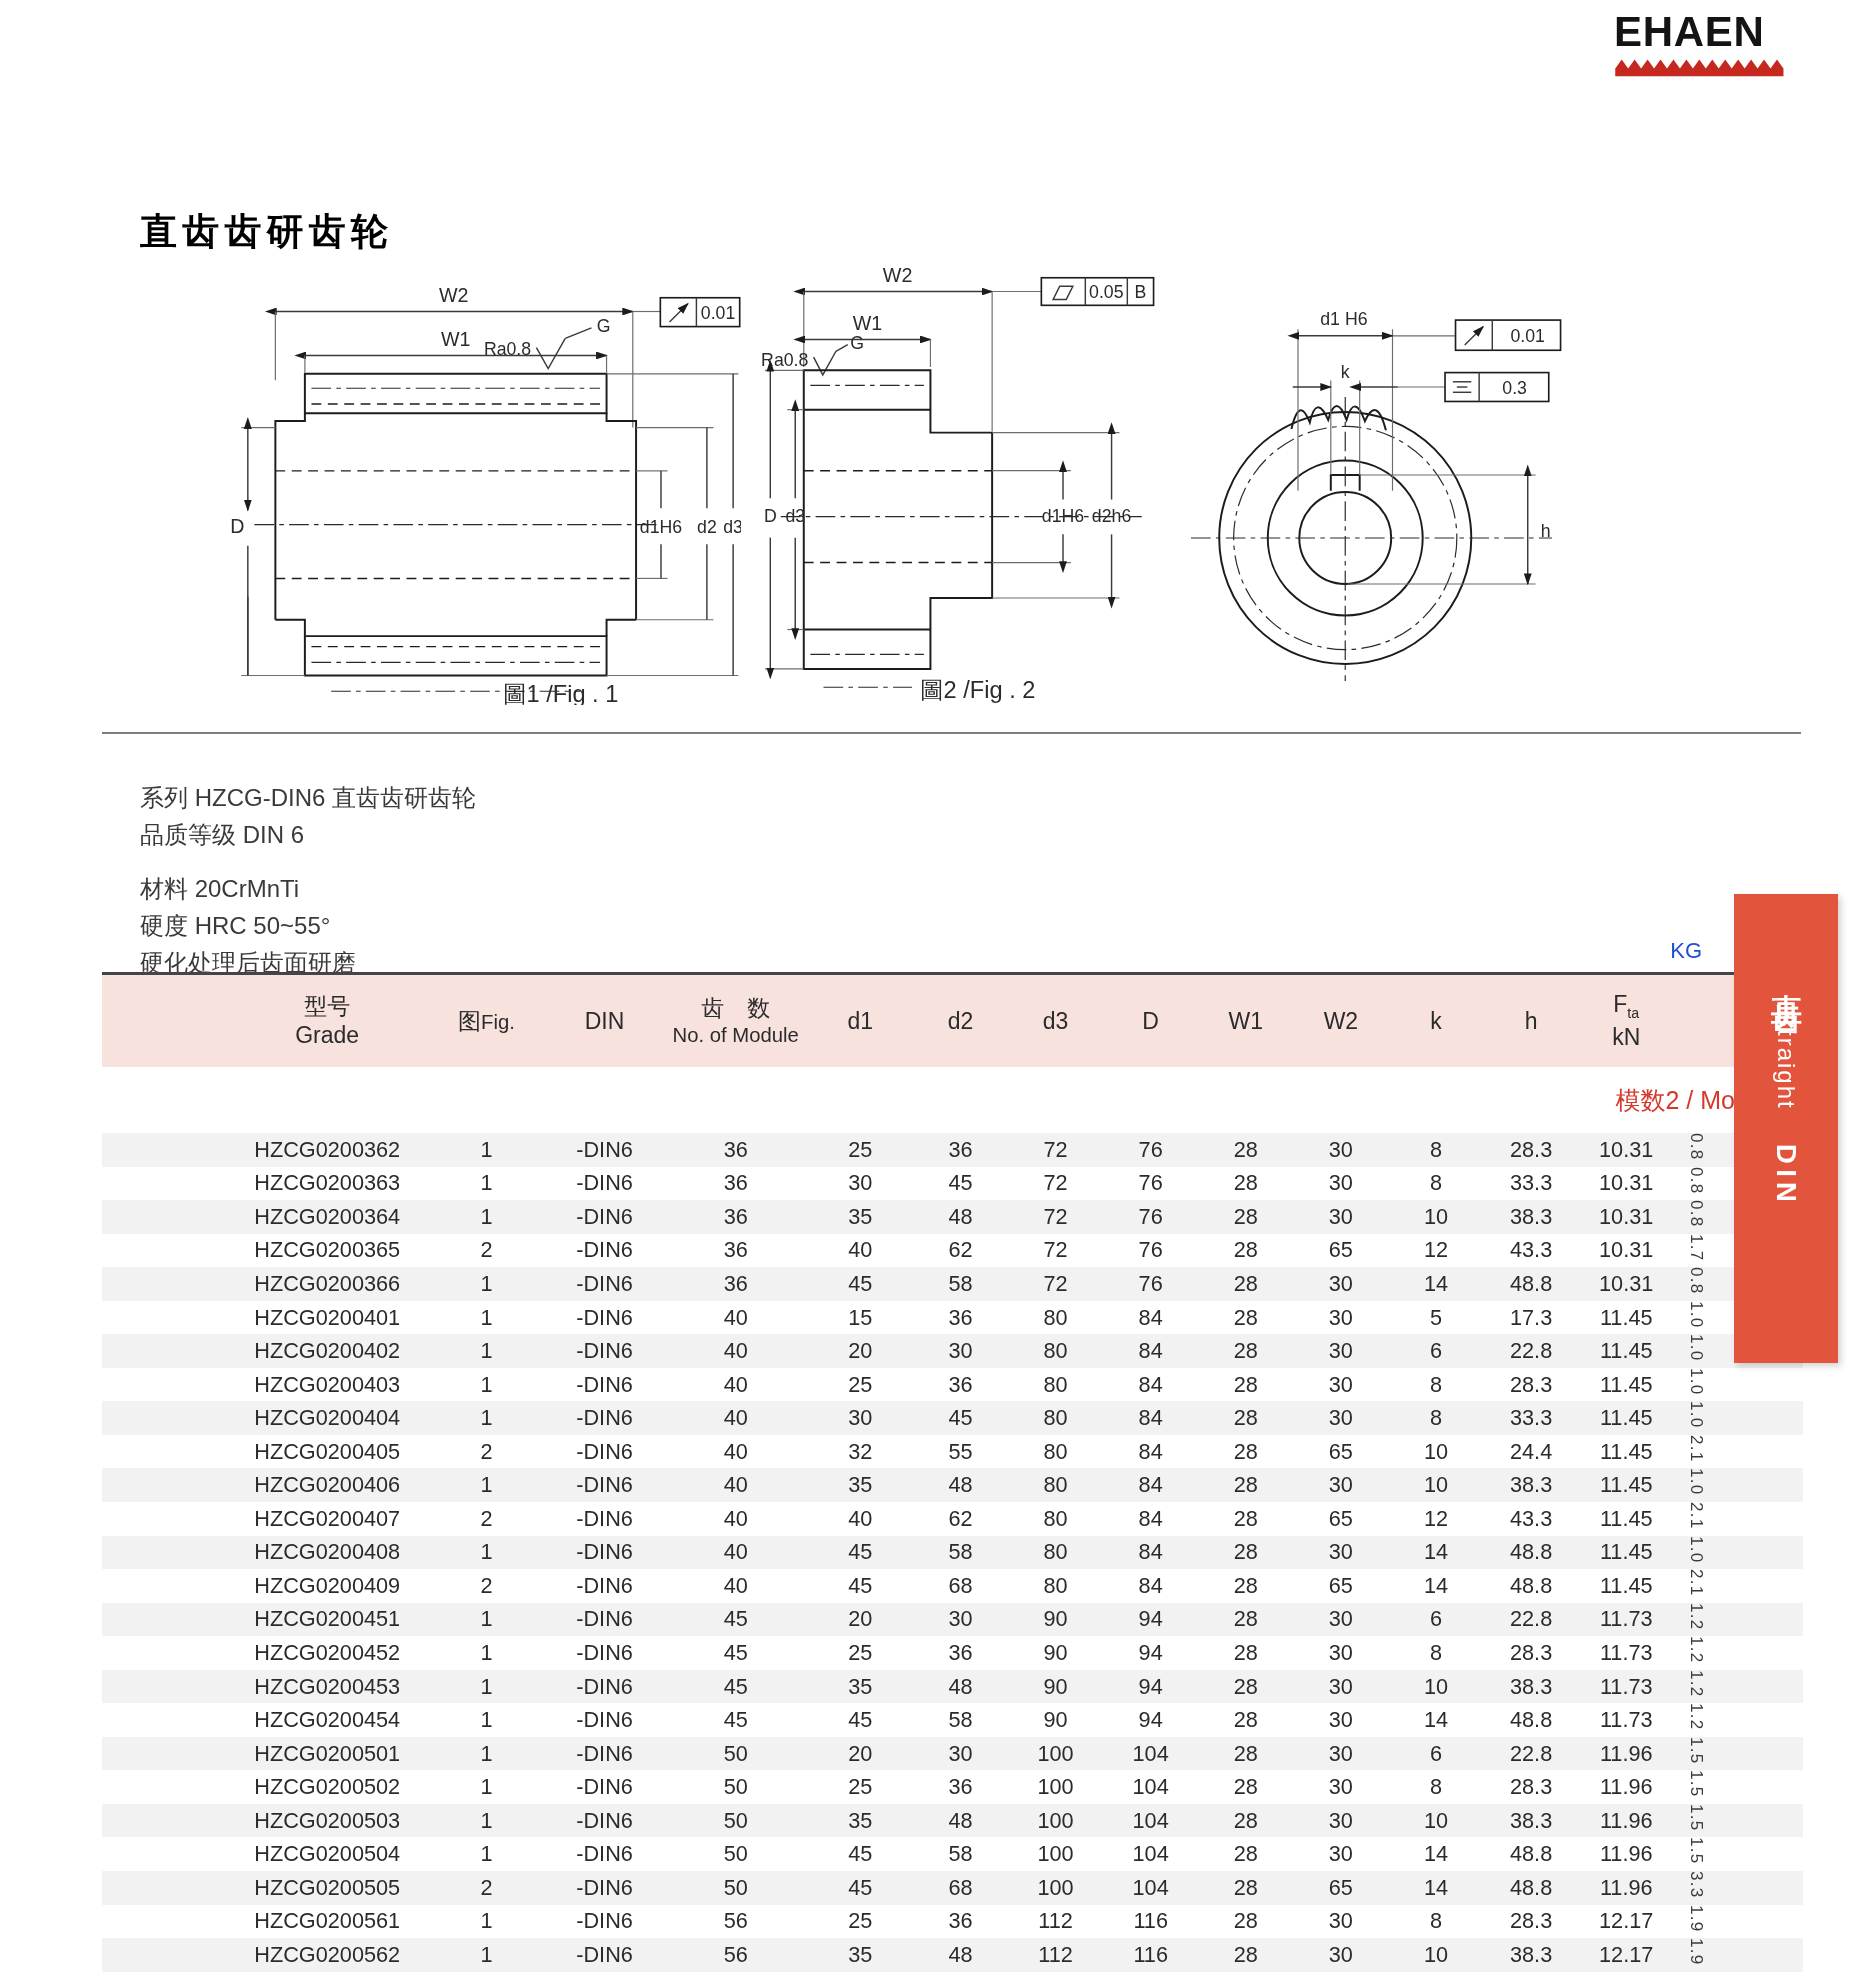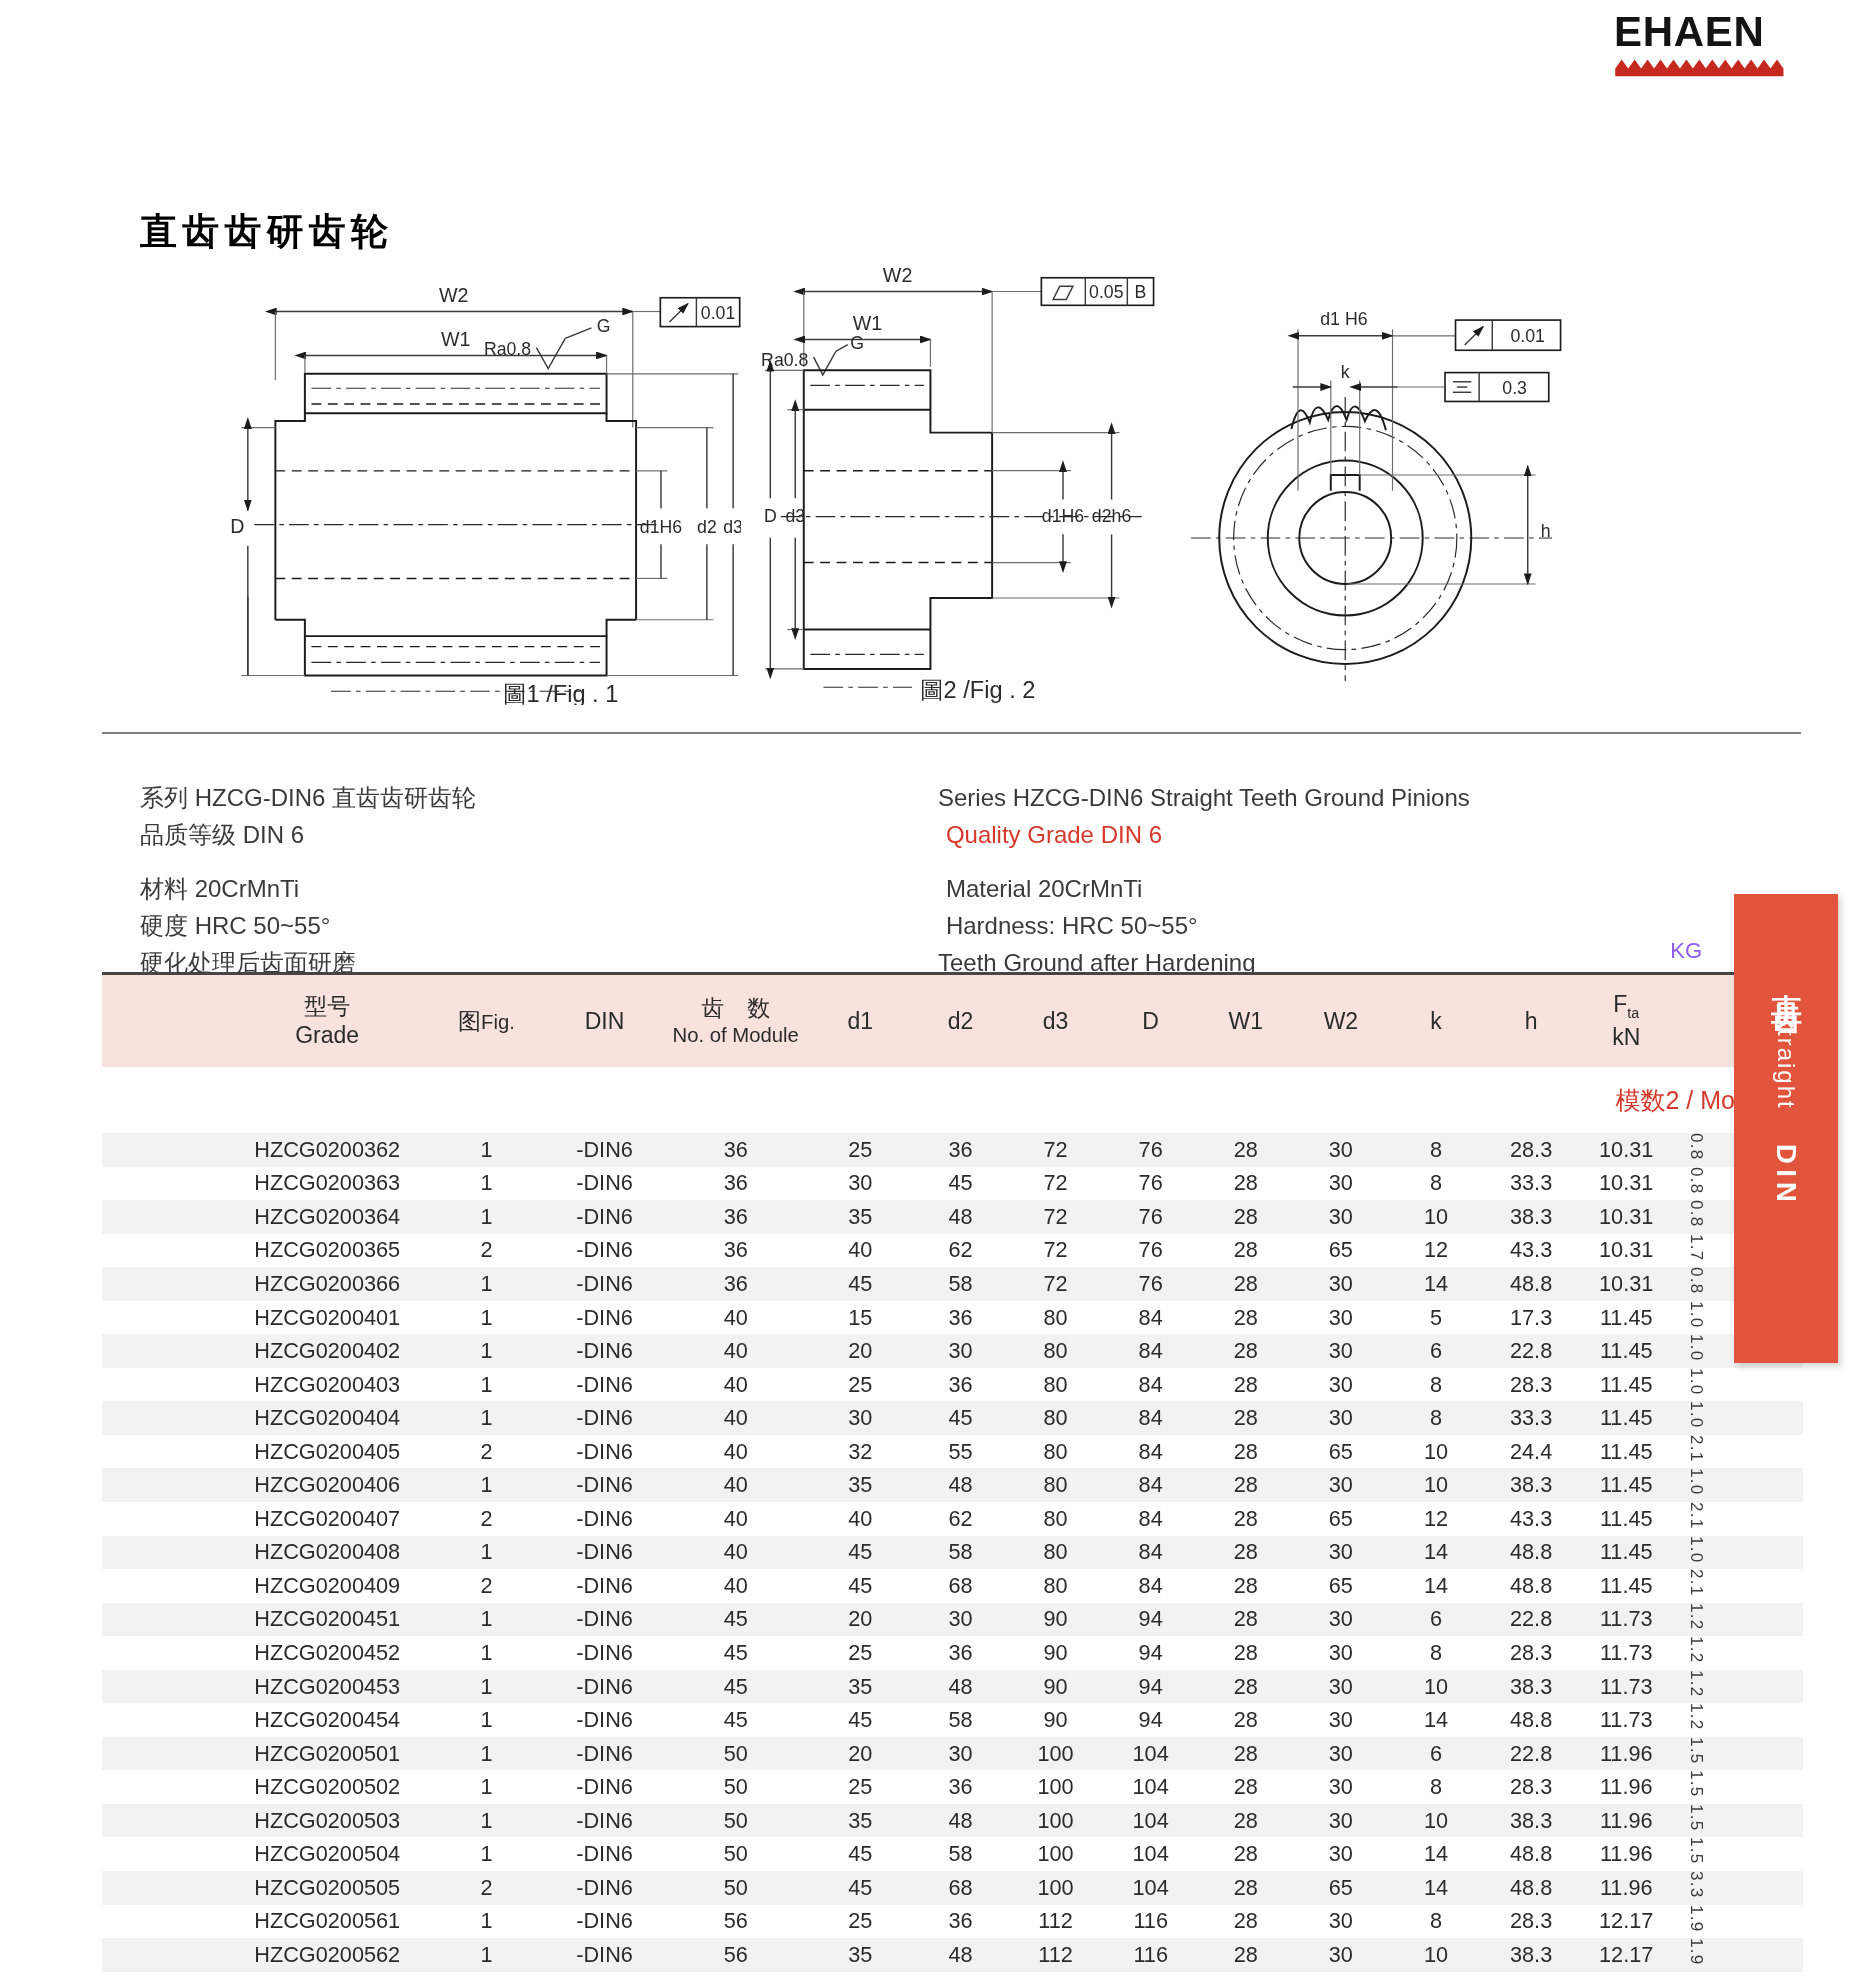--- a/index.html
+++ b/index.html
@@ -36,21 +36,21 @@
   .divider{position:absolute;left:102px;top:732px;width:1699px;height:2px;background:#7d7d7d;}
 
   
   .intro{position:absolute;top:755px;font-size:24px;color:#3a3a3a;line-height:37px;margin-top:24px;}
   .intro-zh{left:140px;}
   .intro-en{left:938px;}
   .intro .gap{height:17px;}
   .red-text{color:var(--red,#d6392c);}
   .indent{padding-left:7.9px;}
 
-  .kg-label{position:absolute;left:1627px;top:938px;width:75px;text-align:right;font-size:22px;color:#8b5cf6;}
+  .kg-label{position:absolute;left:1627px;top:938px;width:75px;text-align:right;font-size:22px;color:#1d4ed8;}
 
   
   .table-wrap{position:absolute;left:102px;top:972px;width:1701px;border-top:3.3px solid #454545;}
   table{border-collapse:collapse;table-layout:fixed;width:1701px;}
   td,th{padding:0;margin:0;font-weight:normal;text-align:center;vertical-align:middle;}
   thead th{background:var(--header-pink,#f8e2dd);height:92px;font-size:23px;color:#2b2b2b;line-height:1.25;}
   .module-row td{height:66px;text-align:right;padding-left:125px;color:var(--red,#d6392c);font-size:25px;}
   tbody tr.data-row{height:33px;}
   tbody tr.data-row td{font-size:21.7px;color:#2b2b2b;}
   tbody tr.odd{background:var(--stripe,#f2f2f2);}
@@ -270,28 +270,20 @@
 
   <div class="intro intro-zh">
     <div>系列 HZCG-DIN6  直齿齿研齿轮</div>
     <div>品质等级 DIN 6</div>
     <div class="gap"></div>
     <div>材料 20CrMnTi</div>
     <div>硬度 HRC 50~55°</div>
     <div>硬化处理后齿面研磨</div>
   </div>
 
-  <div class="intro intro-en">
-    <div>Series HZCG-DIN6 Straight Teeth Ground Pinions</div>
-    <div class="red-text indent">Quality Grade DIN 6</div>
-    <div class="gap"></div>
-    <div class="indent">Material 20CrMnTi</div>
-    <div class="indent">Hardness: HRC 50~55°</div>
-    <div>Teeth Ground after Hardening</div>
-  </div>
 
   <div class="kg-label">KG</div>
 
   <div class="table-wrap">
     <table>
       <colgroup>
         <col style="width:325px">
           <col style="width:118px">
           <col style="width:118px">
           <col style="width:144px">

